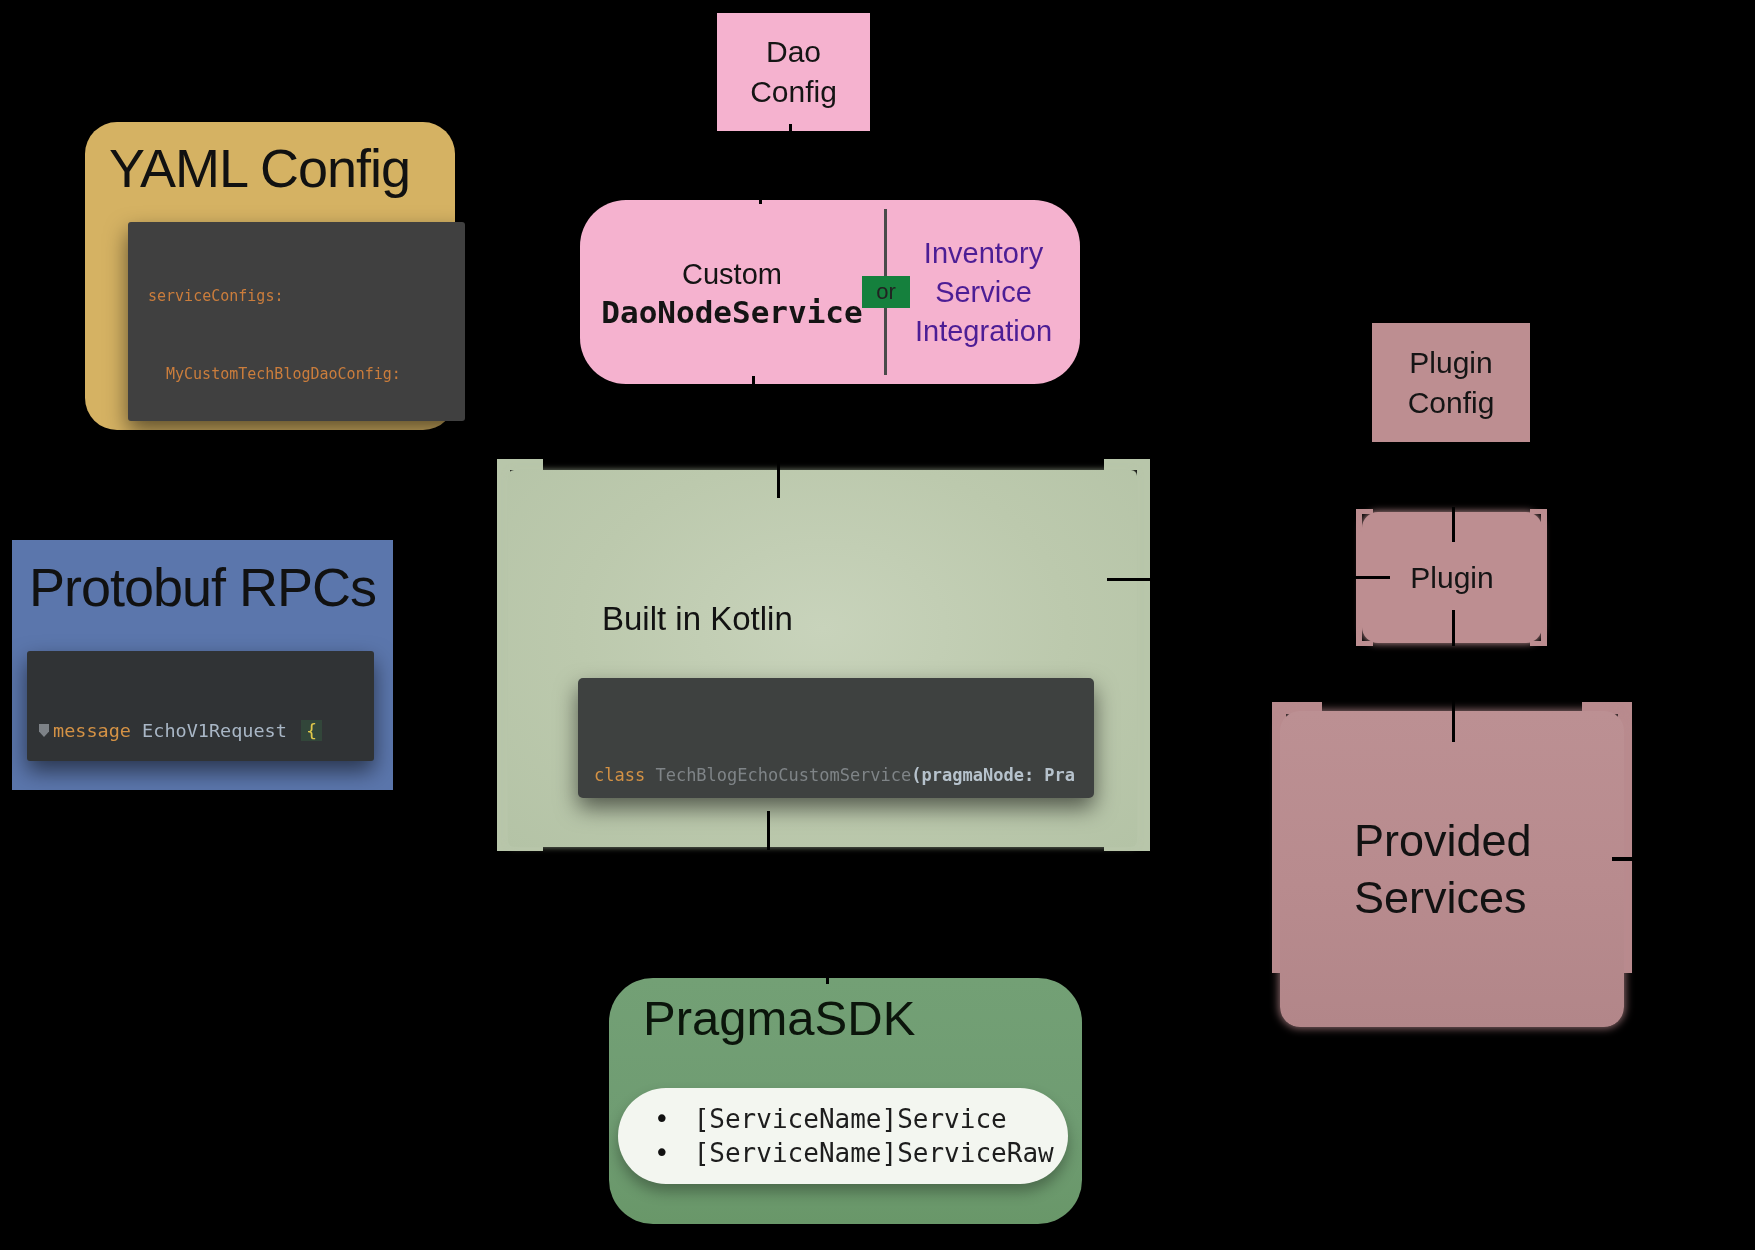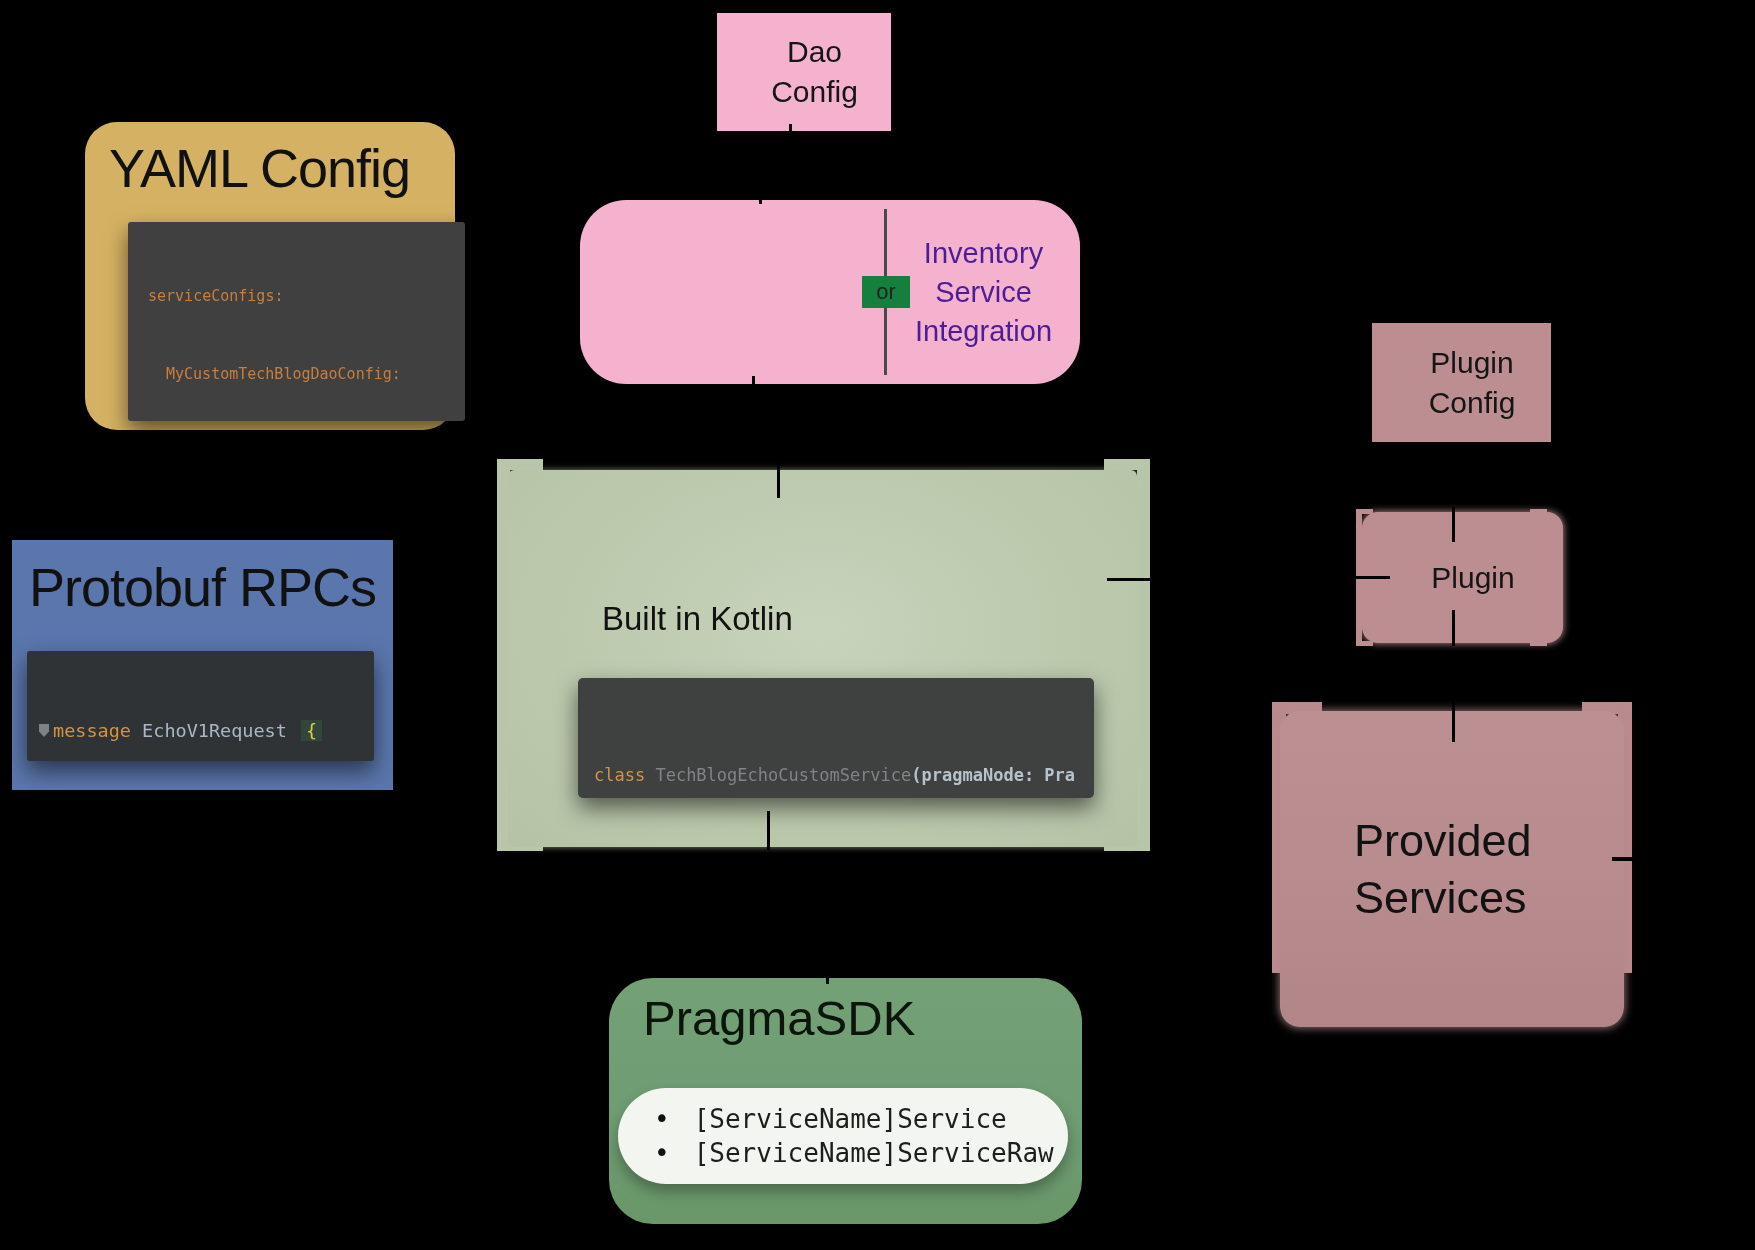--- a/index.html
+++ b/index.html
@@ -1,19 +1,19 @@
 <!DOCTYPE html>
 <html><head>
 <meta charset="utf-8">
 <style>
   html,body{margin:0;padding:0;background:#000;}
   #stage{position:relative;width:1755px;height:1250px;background:#000;overflow:hidden;
          font-family:"Liberation Sans",sans-serif;color:#141414;}
   .abs{position:absolute;}
-  .center{display:flex;align-items:center;justify-content:center;text-align:center;padding-left:21px;}
+  .center{display:flex;align-items:center;justify-content:center;text-align:center;}
   
   .node-pink{background:#f5b2cf;}
   .node-gold{background:#d5b263;border-radius:32px;}
   .node-blue{background:#5b76ac;padding-left:15px;}
   .node-mauve{background:#bd8e91;}
   .node-mauve-soft{background:#bd8e91;box-shadow:0 0 7px 1px rgba(189,142,145,.85);}
   .node-sage{background:radial-gradient(ellipse at 50% 42%,#c8d3bb 0%,#bcc9ad 55%,#b4c3a6 100%);
              border-radius:6px;box-shadow:0 0 6px rgba(184,198,170,.7);}
   .node-green{background:linear-gradient(180deg,#73a075 0%,#6f9c72 60%,#699769 100%);border-radius:44px;}
   .label-lg{font-size:54px;letter-spacing:-1px;color:#111;}
@@ -65,20 +65,24 @@
 </head>
 <body>
 
 <div id="stage">
 
   <div class="abs node-pink center" style="left:717px;top:13px;width:153px;height:118px;">
     <div class="label-md" style="width:110px;">Dao Config</div>
   </div>
 
   <div class="abs node-pink" style="left:580px;top:200px;width:500px;height:184px;border-radius:46px;">
+    <div class="choice-left">
+      <div class="choice-custom">Custom</div>
+      <div class="choice-mono">DaoNodeService</div>
+    </div>
     <div class="choice-div"></div>
     <div class="choice-or">or</div>
     <div class="choice-right">
       <div style="width:170px;">Inventory Service Integration</div>
     </div>
   </div>
 
   <div class="abs node-gold" style="left:85px;top:122px;width:370px;height:308px;">
     <div class="abs label-lg" style="left:24px;top:15px;">YAML Config</div>
     <div class="code code-yaml" style="left:30px;top:100px;width:317px;height:190px;">

